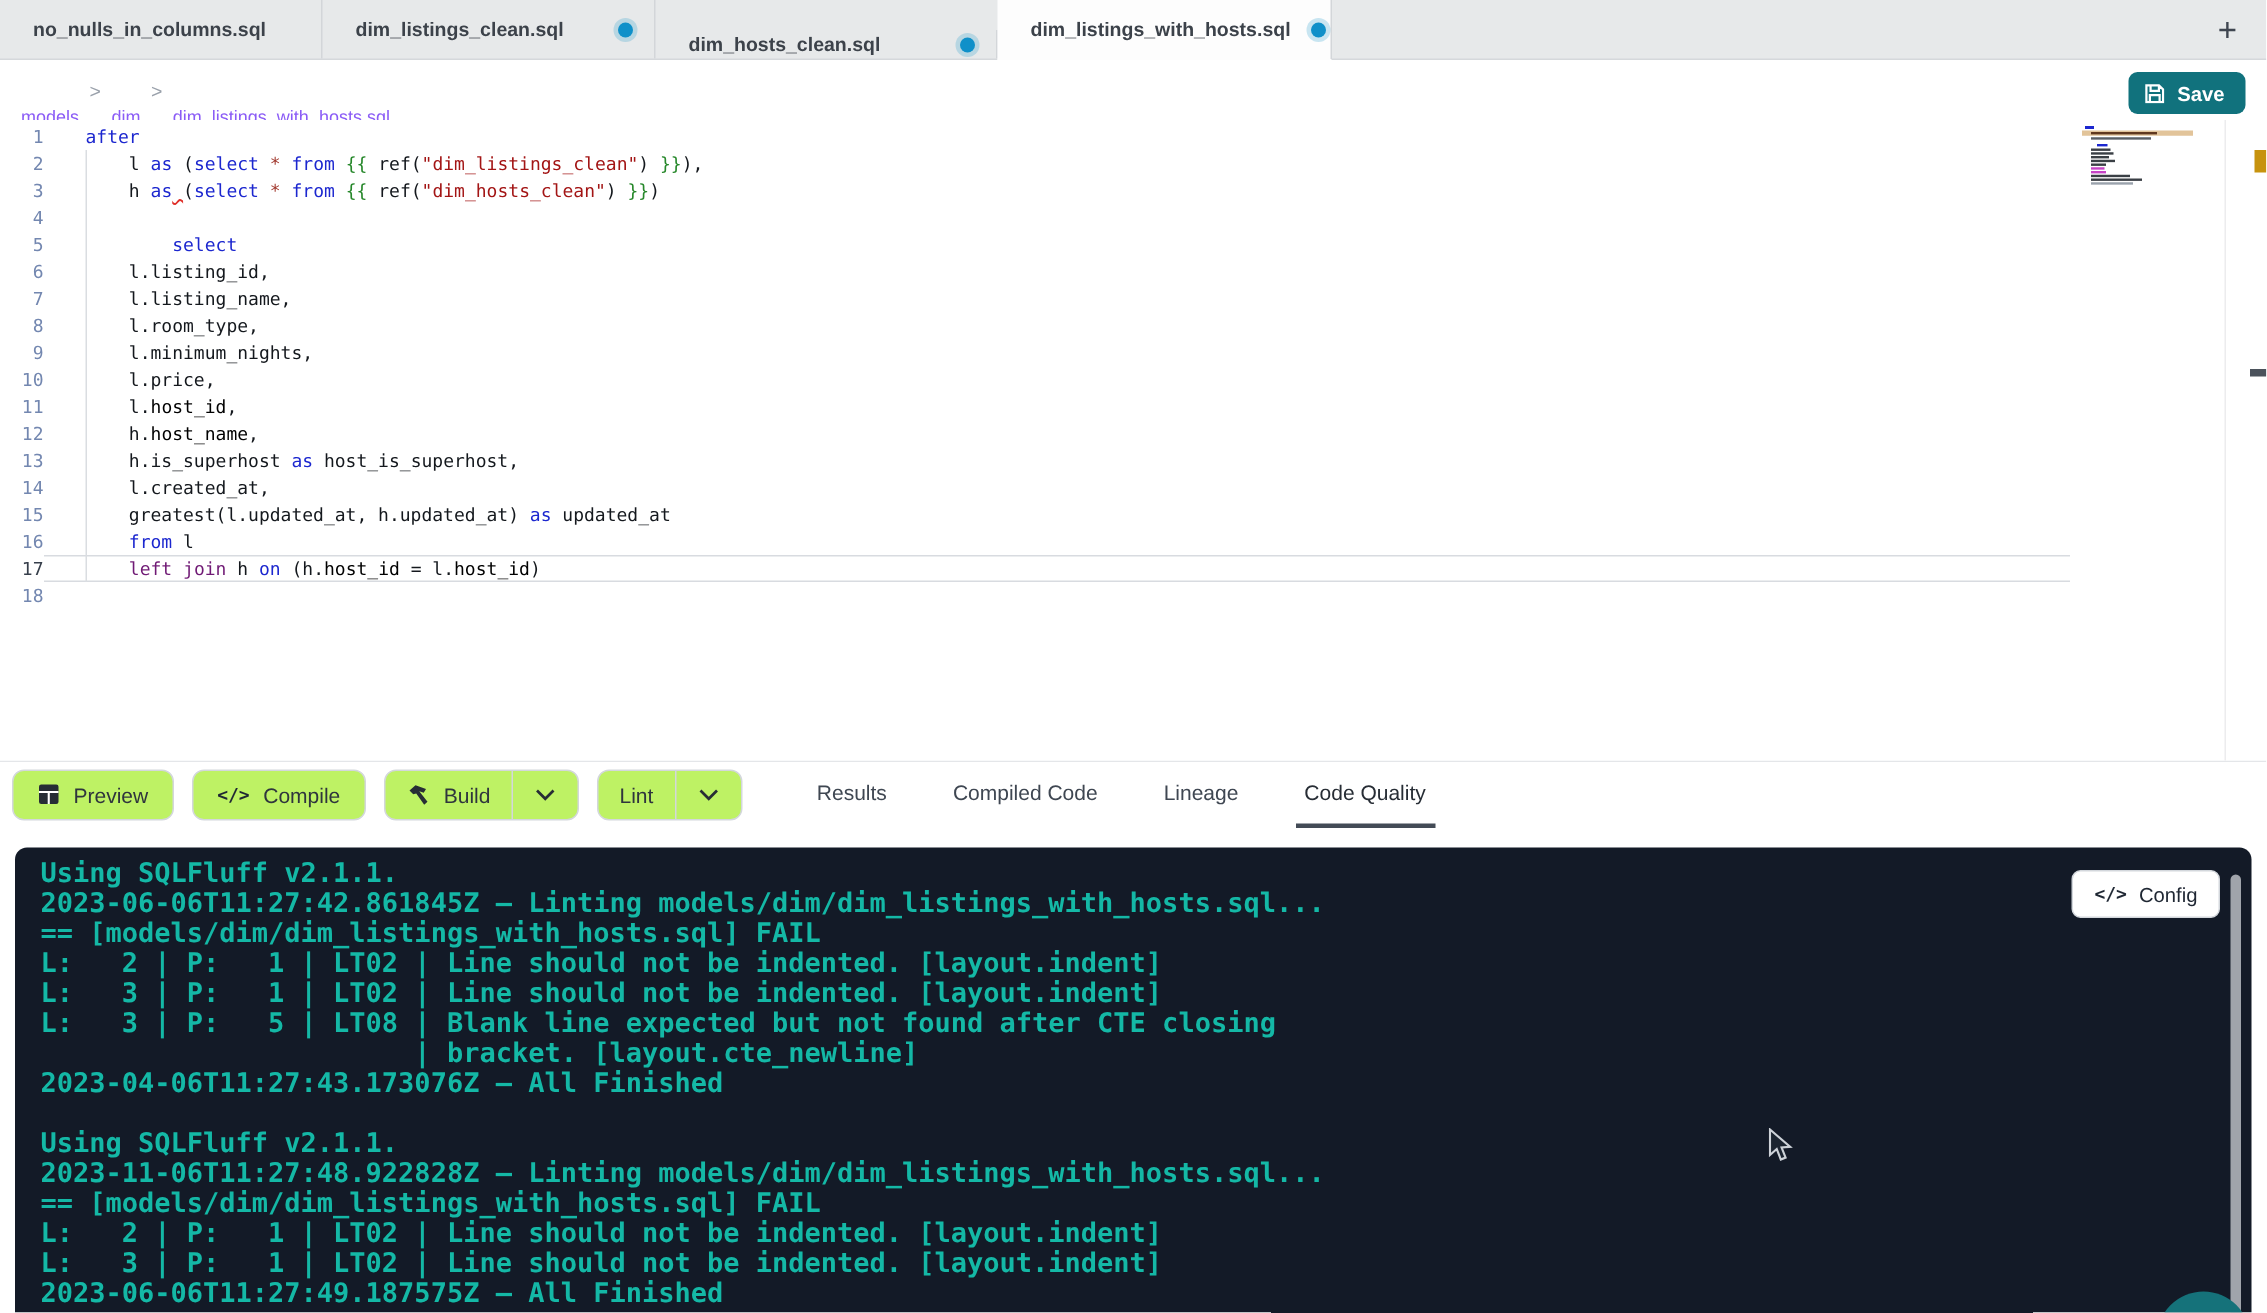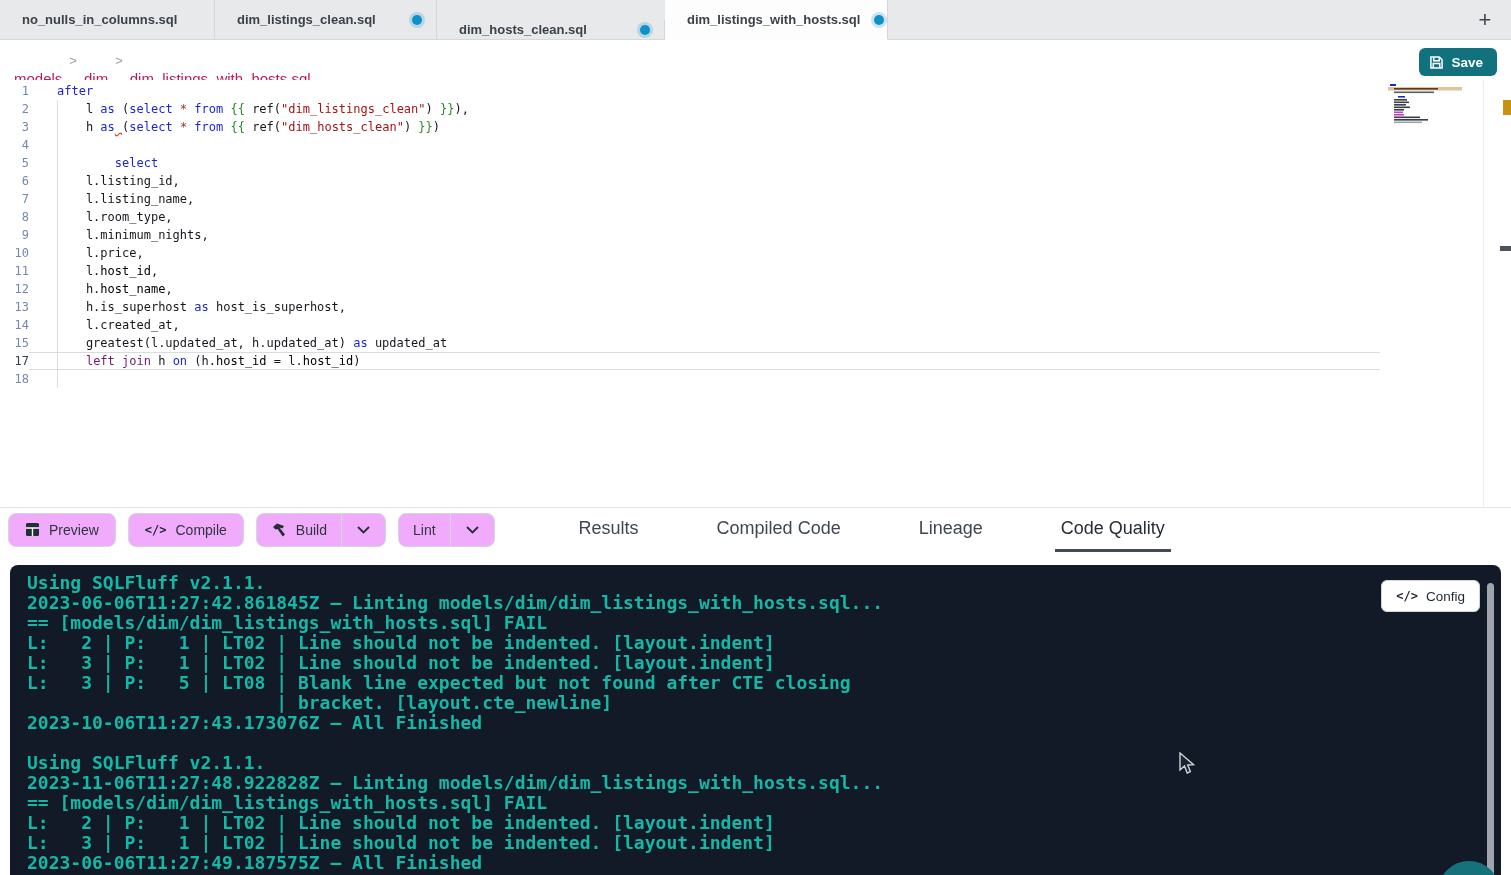--- a/index.html
+++ b/index.html
@@ -12,21 +12,21 @@
   .ftab { display:flex; align-items:center; justify-content:space-between; padding:0 14px 0 22px;
           border-right:1px solid #d3d6d9; font-size:13px; font-weight:600; color:#3c424a; cursor:pointer; }
   .ftab .dot { width:10px; height:10px; border-radius:50%; background:#0f90c9; box-shadow:0 0 0 3px rgba(15,144,201,.22); margin-left:14px; flex:0 0 auto; }
   .ftab.active { background:#fdfdfd; border-bottom:1px solid #fdfdfd; margin-bottom:-1px; }
   .t1{width:215px;} .t2{width:222px;} .t3{width:228px;margin-top:20px;} .t4{width:223px;}
   .newtab { position:absolute; right:6px; top:0; width:40px; height:40px; display:flex; align-items:center; justify-content:center;
             font-size:22px; font-weight:300; color:#3f4650; cursor:pointer; }
 
   
   .crumbrow { height:40px; background:#fff; display:flex; align-items:center; padding:0 14px; position:relative; }
-  .crumb { font-size:15px; color:#be185d;margin-top:36px; }
+  .crumb { font-size:12px; color:#8b5cf6;margin-top:36px; }
   .crumb-sep { font-size:13px; color:#9aa1ab; margin:0 7px; }
   .savebtn { position:absolute; right:14px; top:8px; height:28px; padding:0 14px 0 11px; background:#11727d; color:#fff;
              border:none; border-radius:6px; font-size:13.5px; font-weight:600; display:flex; align-items:center; gap:8px; cursor:pointer;
              font-family:"Liberation Sans", sans-serif; }
 
   
   .editor { position:relative; height:427px; background:#fff; }
   .code-lines { padding-top:2px; font-family:"DejaVu Sans Mono", monospace; font-size:12px; line-height:18px; }
   .cline { display:flex; height:18px; width:1380px; }
   .gut { width:29px; text-align:right; color:#7387b0; flex:0 0 29px; font-size:12px; user-select:none; }
@@ -41,28 +41,28 @@
   .tok-gr { color:#701a75; }
   .tok-sq { text-decoration:underline wavy #e0302a; text-decoration-skip-ink:none; }
   .indent-guide { position:absolute; left:57px; top:20px; width:1px; height:288px; background:#dadde1; }
   .editor-ruler { position:absolute; right:27px; top:0; width:1px; height:427px; background:#ececee; }
   .minimap { position:absolute; left:1388px; top:4px; width:74px; height:40px; }
   .warn-marker { position:absolute; left:1503px; top:20px; width:8px; height:15px; background:#c7930e; }
   .dark-marker { position:absolute; left:1500px; top:166px; width:11px; height:5px; background:#4b525b; }
 
   
   .toolbar { height:44px; border-top:1px solid #e4e6e9; display:flex; align-items:center; padding:0 8px; gap:12px; background:#fff; }
-  .btn, .splitbtn { height:34px; border:1px solid #d3d7dc; border-radius:8px; background:#f0abfc; display:flex; align-items:center; overflow:hidden; }
+  .btn, .splitbtn { height:34px; border:1px solid #d3d7dc; border-radius:8px; background:#bef264; display:flex; align-items:center; overflow:hidden; }
   .btn { padding:0 16px; gap:9px; cursor:pointer; }
   .btn-label { font-size:14px; color:#2f353d; }
   .split-main { display:flex; align-items:center; gap:9px; padding:0 14px; height:100%; cursor:pointer; }
   .split-caret { display:flex; align-items:center; justify-content:center; width:44px; height:100%; border-left:1px solid #d3d7dc; cursor:pointer; }
   .icon-glyph { font-family:"DejaVu Sans Mono", monospace; font-size:12px; font-weight:700; color:#1f2733; }
   .paneltabs { display:flex; align-items:center; gap:32px; margin-left:32px; height:44px; }
-  .ptab { font-size:18px; color:#3f4752; height:44px; display:flex; align-items:center; padding:0 6px; cursor:pointer; border-bottom:3px solid transparent;margin-left:34px; }
+  .ptab { font-size:14px; color:#3f4752; height:44px; display:flex; align-items:center; padding:0 6px; cursor:pointer; border-bottom:3px solid transparent; }
   .ptab.active { border-bottom:3px solid #434b56; color:#272d35; }
 
   
   .terminal { position:absolute; left:10px; top:565px; width:1491px; height:320px; background:#131a27; border-radius:8px; overflow:hidden; }
   .term-out { padding:8px 0 0 17px; font-family:"DejaVu Sans Mono", monospace; font-size:18px; font-weight:700;
               line-height:20px; color:#14b8a6; }
   .tline { white-space:pre; height:20px; }
   .configbtn { position:absolute; top:15px; right:21px; height:32px; padding:0 14px; background:#fff; border:1px solid #d3d7dc;
                border-radius:6px; display:flex; align-items:center; gap:8px; font-size:13.5px; color:#1f2733; cursor:pointer;
                font-family:"Liberation Sans", sans-serif; }
@@ -165,20 +165,24 @@
           <span class="gut">13</span>
           <span class="lbody"><span class="tok-d">    h.is_superhost </span><span class="tok-kw">as</span><span class="tok-d"> host_is_superhost,</span></span>
         </div>
         <div class="cline">
           <span class="gut">14</span>
           <span class="lbody"><span class="tok-d">    l.created_at,</span></span>
         </div>
         <div class="cline">
           <span class="gut">15</span>
           <span class="lbody"><span class="tok-d">    greatest(l.updated_at, h.updated_at) </span><span class="tok-kw">as</span><span class="tok-d"> updated_at</span></span>
+        </div>
+        <div class="cline">
+          <span class="gut">16</span>
+          <span class="lbody"><span class="tok-d">    </span><span class="tok-kw">from</span><span class="tok-d"> l</span></span>
         </div>
         <div class="cline active">
           <span class="gut">17</span>
           <span class="lbody"><span class="tok-d">    </span><span class="tok-gr">left join</span><span class="tok-d"> h </span><span class="tok-kw">on</span><span class="tok-d"> (h.</span><span class="tok-mag">host_id</span><span class="tok-d"> = l.</span><span class="tok-mag">host_id</span><span class="tok-d">)</span></span>
         </div>
         <div class="cline">
           <span class="gut">18</span>
           <span class="lbody"></span>
         </div>
       </div>
@@ -254,21 +258,21 @@
 
   <div class="terminal">
     <div class="term-out">
         <div class="tline">Using SQLFluff v2.1.1.</div>
         <div class="tline">2023-06-06T11:27:42.861845Z — Linting models/dim/dim_listings_with_hosts.sql...</div>
         <div class="tline">== [models/dim/dim_listings_with_hosts.sql] FAIL</div>
         <div class="tline">L:   2 | P:   1 | LT02 | Line should not be indented. [layout.indent]</div>
         <div class="tline">L:   3 | P:   1 | LT02 | Line should not be indented. [layout.indent]</div>
         <div class="tline">L:   3 | P:   5 | LT08 | Blank line expected but not found after CTE closing</div>
         <div class="tline">                       | bracket. [layout.cte_newline]</div>
-        <div class="tline">2023-10-06T11:27:43.173076Z — All Finished</div>
+        <div class="tline">2023-04-06T11:27:43.173076Z — All Finished</div>
         <div class="tline"> </div>
         <div class="tline">Using SQLFluff v2.1.1.</div>
         <div class="tline">2023-11-06T11:27:48.922828Z — Linting models/dim/dim_listings_with_hosts.sql...</div>
         <div class="tline">== [models/dim/dim_listings_with_hosts.sql] FAIL</div>
         <div class="tline">L:   2 | P:   1 | LT02 | Line should not be indented. [layout.indent]</div>
         <div class="tline">L:   3 | P:   1 | LT02 | Line should not be indented. [layout.indent]</div>
         <div class="tline">2023-06-06T11:27:49.187575Z — All Finished</div>
       </div>
     <button class="configbtn">
       <span class="icon-glyph">&lt;/&gt;</span>

